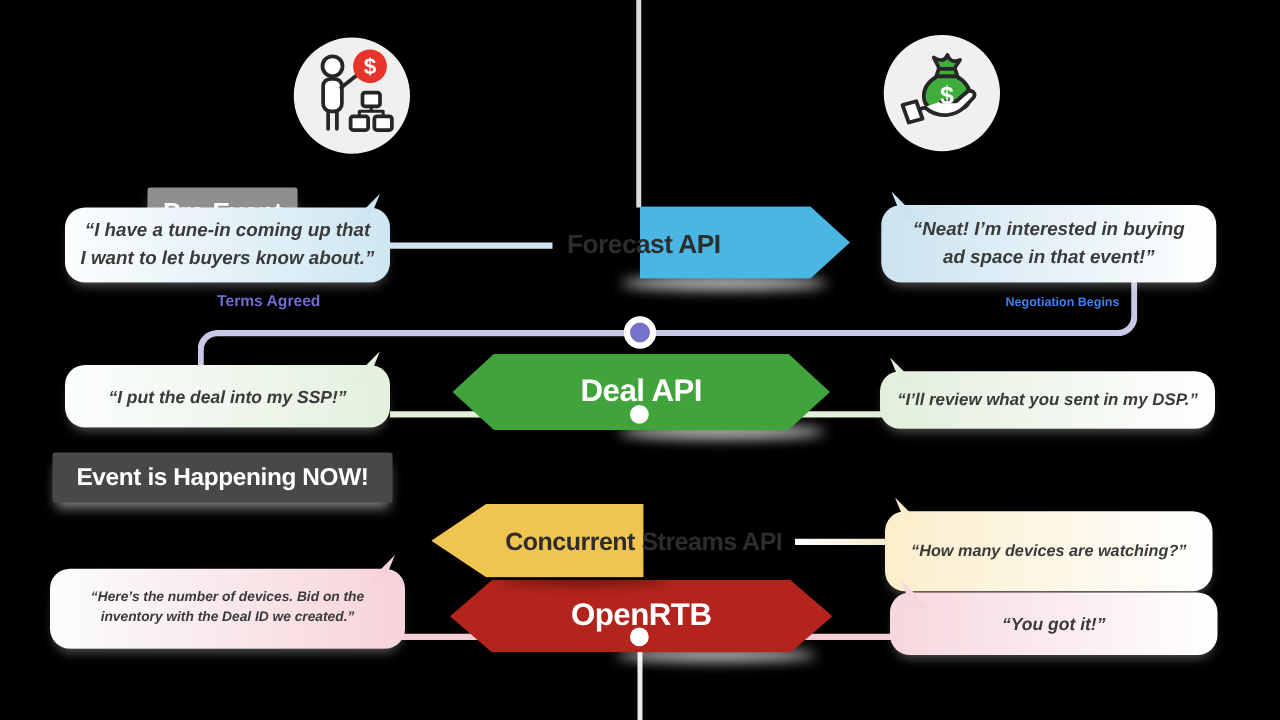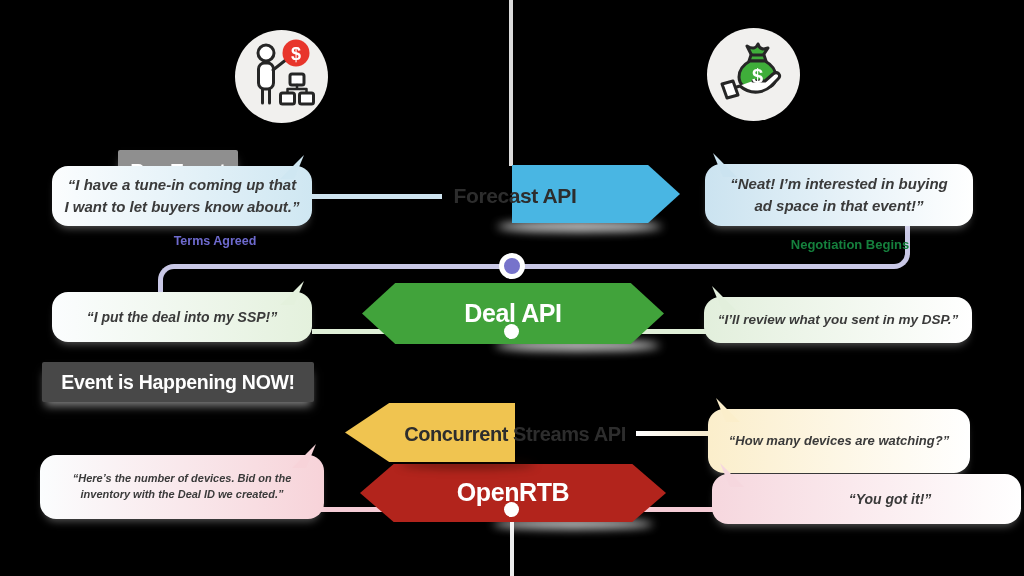--- a/index.html
+++ b/index.html
@@ -87,21 +87,21 @@
   <div class="glow" style="left:497px;top:221px;width:165px;height:11px;"></div>
   <div class="shape arrow-right" style="left: 512px; top: 165px; width: 168px; height: 58px; background: rgb(73, 182, 227);"></div>
   <div class="api-label dark" style="left:404px;top:184px;width:222px;font-size:21px;">Forecast API</div>
   <div class="bubble right" style="left: 705px; top: 164px; width: 268px; height: 62px; font-size: 15px; --tint: #cbe3f0;">
     <span class="tail"></span>
     <span class="quote">“Neat! I’m interested in buying
 ad space in that event!”</span>
   </div>
 
   <div class="flow-label" style="left: 160px; top: 234px; width: 110px; font-size: 12.5px; color: rgb(110, 106, 206);">Terms Agreed</div>
-  <div class="flow-label" style="left: 788px; top: 237px; width: 124px; font-size: 13px; color: #15803d;">Negotiation Begins</div>
+  <div class="flow-label" style="left: 788px; top: 237px; width: 124px; font-size: 10px; color: #3b82f6;">Negotiation Begins</div>
   <div class="elbow" style="left: 158px; top: 264px; width: 354px; height: 30px; border-left-width: 5px; border-top-width: 5px; border-top-left-radius: 16px; border-color: rgb(201, 200, 230);"></div>
   <div class="elbow" style="left: 512px; top: 212px; width: 398px; height: 57px; border-right-width: 5px; border-bottom-width: 5px; border-bottom-right-radius: 16px; border-color: rgb(201, 200, 230);"></div>
   <div class="dot ringed" style="left: 499px; top: 253px; width: 16px; height: 16px; background: rgb(118, 115, 203);"></div>
 
   <div class="hline" style="left: 312px; top: 329px; width: 400px; height: 5px; background: rgb(224, 239, 216);"></div>
   <div class="bubble left" style="left: 52px; top: 292px; width: 260px; height: 50px; font-size: 14px; --tint: #e4f1dd;">
     <span class="tail"></span>
     <span class="quote">“I put the deal into my SSP!”</span>
   </div>
   <div class="glow" style="left:495px;top:340px;width:165px;height:11px;"></div>
@@ -126,18 +126,18 @@
     <span class="tail"></span>
     <span class="quote">“How many devices are watching?”</span>
   </div>
 
   <div class="elbow" style="left: 158px; top: 489px; width: 354px; height: 23px; border-left-width: 5px; border-bottom-width: 5px; border-bottom-left-radius: 16px; border-color: rgb(245, 204, 214);"></div>
   <div class="hline" style="left: 512px; top: 507px; width: 203px; height: 5px; background: rgb(245, 204, 214);"></div>
   <div class="glow" style="left:493px;top:519px;width:160px;height:10px;"></div>
   <div class="shape hexagon" style="left: 360px; top: 464px; width: 306px; height: 58px; background: rgb(178, 36, 28);"></div>
   <div class="api-label light" style="left:402px;top:478px;width:222px;font-size:25px;">OpenRTB</div>
   <div class="dot" style="left:504px;top:502px;width:15px;height:15px;"></div>
-  <div class="bubble right" style="left: 712px; top: 474px; width: 262px; height: 50px; font-size: 14px; padding-left: 47px; --tint: #f6d7de;">
+  <div class="bubble right" style="left: 712px; top: 474px; width: 262px; height: 50px; font-size: 14px; --tint: #f6d7de;">
     <span class="tail"></span>
     <span class="quote">“You got it!”</span>
   </div>
 
 </div>
 
 </body></html>

